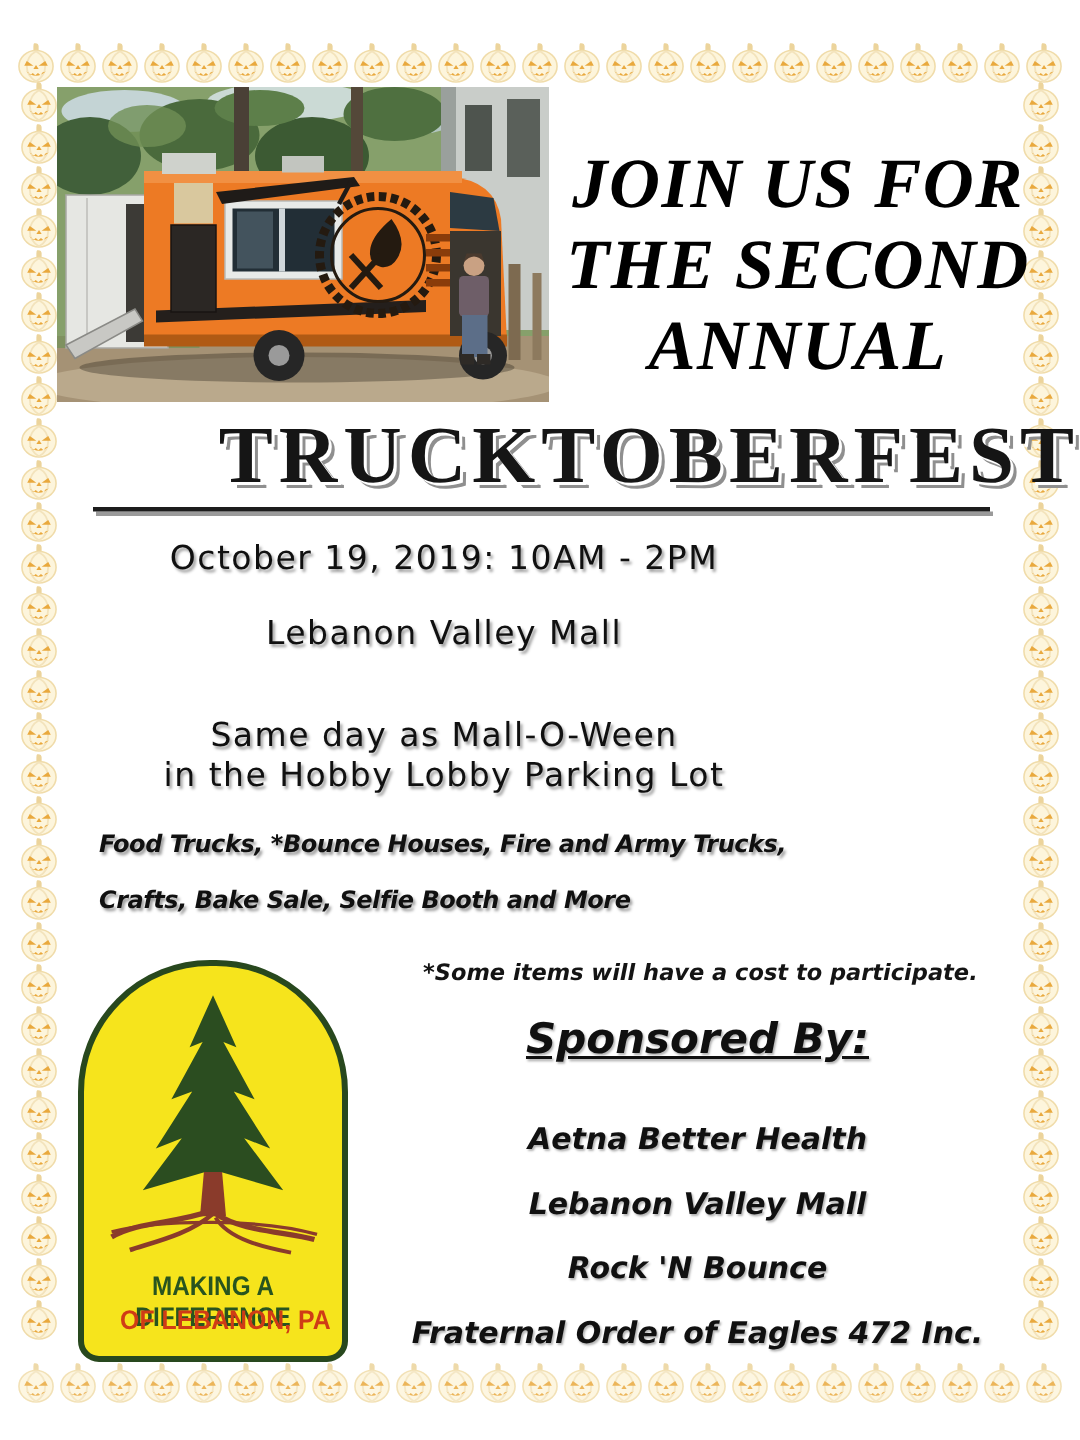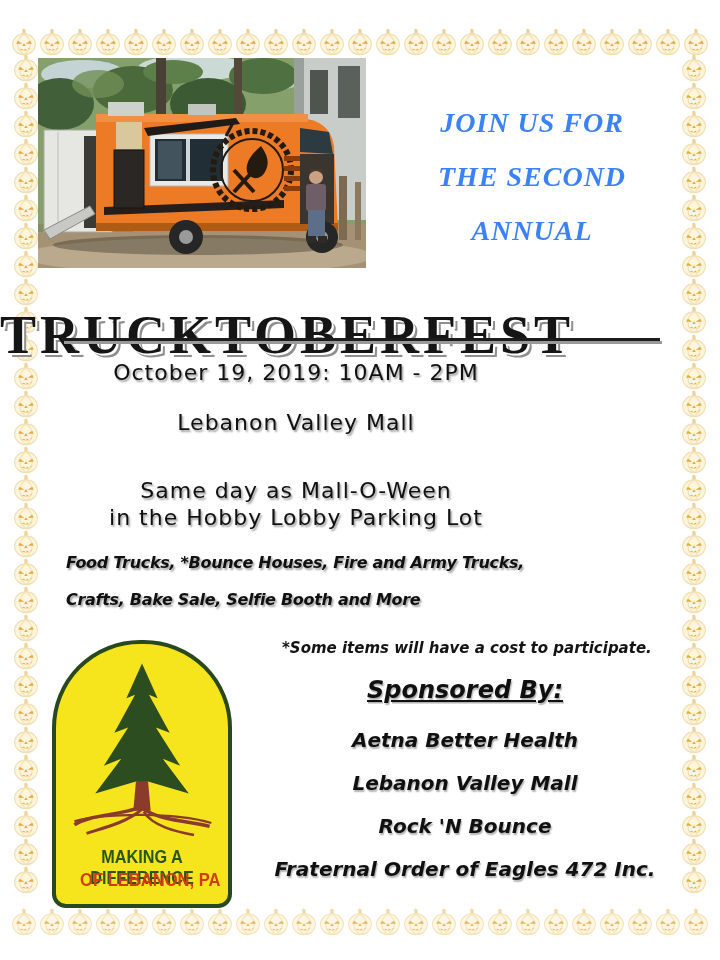--- a/index.html
+++ b/index.html
@@ -16,27 +16,27 @@
   #pk-right{left:680px;}
   .pumpkin{width:28px;height:28px;flex:0 0 28px;}
   .pk-col .pumpkin{height:28px;}
 
   
   #photo{position:absolute;left:38px;top:58px;width:328px;height:210px;z-index:1;}
 
   
   #invite{position:absolute;left:372px;top:96px;width:320px;z-index:3;
           font-family:"Liberation Serif","DejaVu Serif",serif;font-weight:bold;font-style:italic;
-          font-size:28px;line-height:54px;color:#3b82f6;text-align:center;letter-spacing:1px;}
-
-  
-  #title{position:absolute;left:0;top:272px;width:720px;text-align:left;z-index:3;
+          font-size:47px;line-height:54px;color:#000000;text-align:center;letter-spacing:1px;}
+
+  
+  #title{position:absolute;left:0;top:272px;width:720px;text-align:right;z-index:3;
          font-family:"Liberation Serif","DejaVu Serif",serif;font-weight:bold;
          font-size:54px;letter-spacing:4px;color:#151515;
-         text-shadow:2px 2px 0 #ffffff,4px 4px 0 #8f8f8f;margin-top:32px;}
+         text-shadow:2px 2px 0 #ffffff,4px 4px 0 #8f8f8f;}
   #title-underline{position:absolute;left:62px;top:338px;width:598px;height:3px;
          background:#1c1c1c;box-shadow:2px 3px 0 #9a9a9a;z-index:3;}
 
   
   .detail{position:absolute;left:0;width:592px;text-align:center;z-index:3;
           font-size:22px;color:#101010;letter-spacing:1px;
           text-shadow:1.5px 2px 2px rgba(0,0,0,.38);}
   #d1{top:360px;} #d2{top:410px;} #d3{top:458px;margin-top:20px;} #d4{top:505px;}
 
   
@@ -44,21 +44,21 @@
         font-size:16px;font-weight:bold;font-style:italic;letter-spacing:-0.3px;
         color:#101010;text-shadow:1.5px 2px 2px rgba(0,0,0,.38);}
   #a1{top:553px;} #a2{top:590px;}
   #note{position:absolute;left:282px;top:639px;width:400px;z-index:3;
         font-size:15px;font-weight:bold;font-style:italic;color:#141414;}
 
   
   #sponsors{position:absolute;left:255px;top:676px;width:420px;text-align:center;z-index:3;
             font-weight:bold;font-style:italic;color:#101010;
             text-shadow:1px 1.5px 1.5px rgba(0,0,0,.3);}
-  #sponsor-heading{font-size:24px;text-decoration:underline;margin:0 0 24px 0;}
+  #sponsor-heading{font-size:28px;text-decoration:underline;margin:0 0 38px 0;}
   .sponsor-item{font-size:20px;margin:0 0 19px 0;}
   .sponsor-item:last-child{margin-bottom:0;}
 
   
   #logo{position:absolute;left:52px;top:640px;width:180px;height:268px;z-index:3;
         background:#f6e41c;border:4px solid #28481e;box-sizing:border-box;
         border-radius:88px 88px 14px 14px;padding-left:24px;}
   #logo-tree{position:absolute;left:8px;top:14px;width:156px;height:186px;}
   #logo-line1{position:absolute;left:0;top:203px;width:172px;text-align:center;
         font-family:"Liberation Sans",sans-serif;font-weight:bold;font-size:18px;

